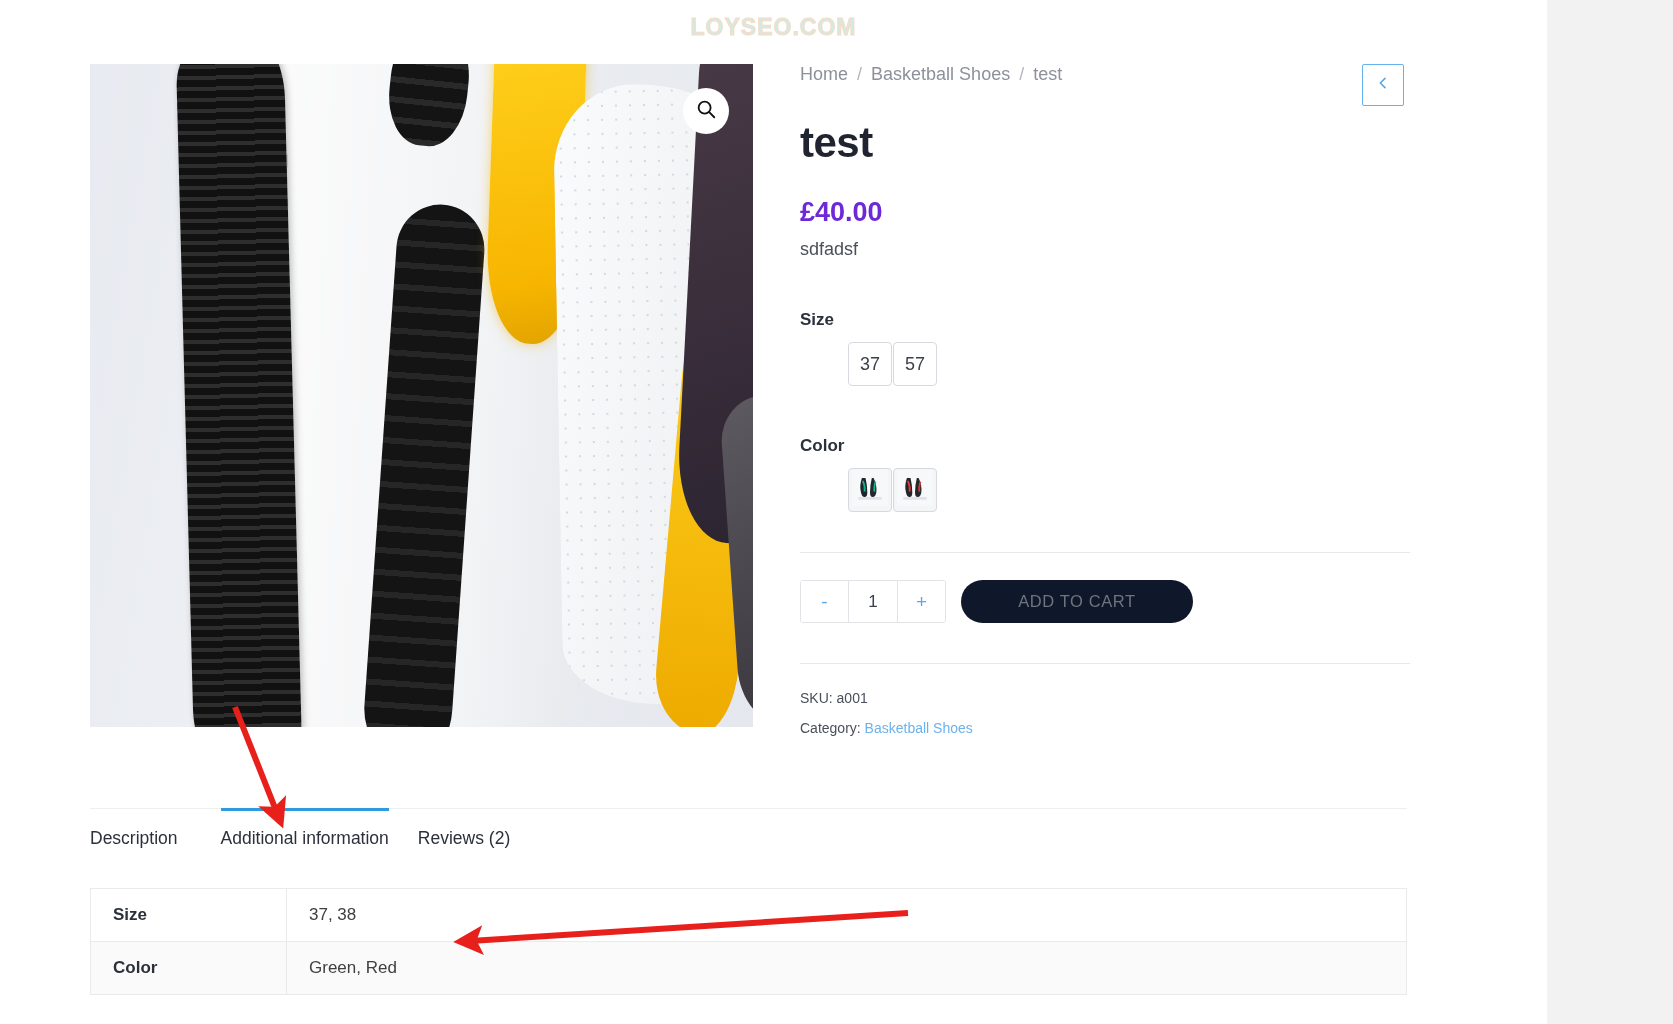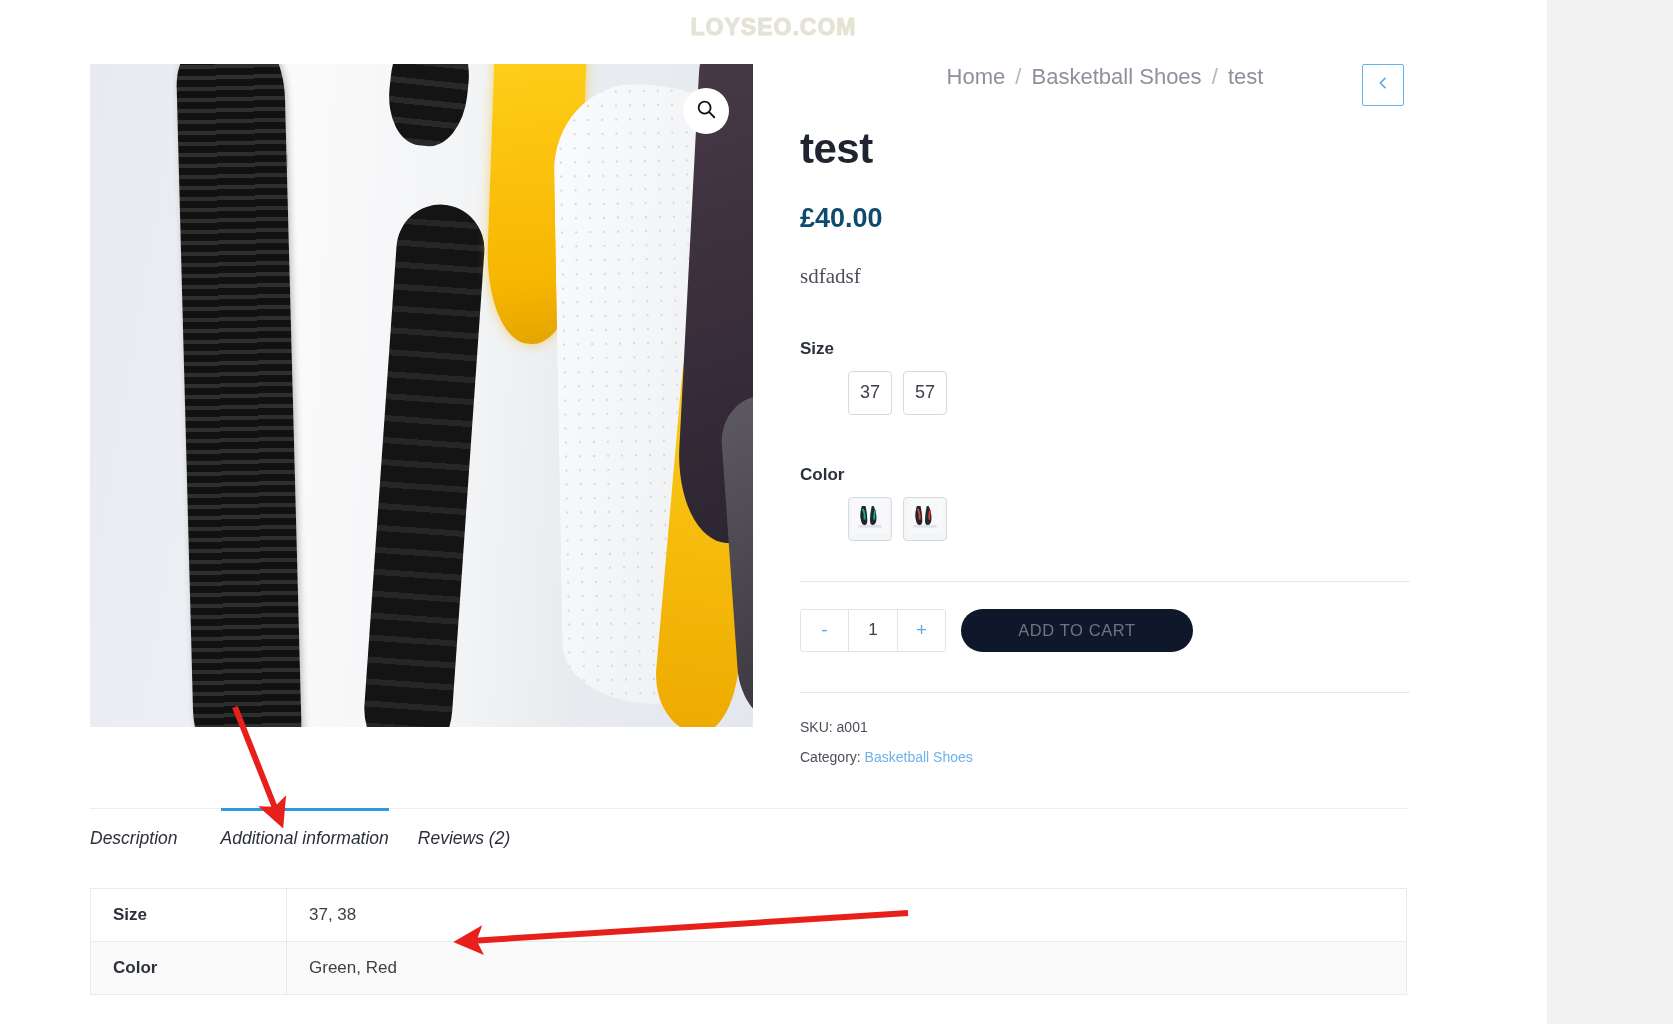--- a/index.html
+++ b/index.html
@@ -129,38 +129,38 @@
     position: absolute; right: 24px; top: 24px;
     width: 46px; height: 46px;
     border-radius: 50%;
     background: #ffffff;
     display: flex; align-items: center; justify-content: center;
     cursor: pointer;
     z-index: 5;
   }
   
   .summary { position: absolute; left: 800px; top: 62px; width: 610px; }
-  .breadcrumb { font-size: 22px; color: #8c919b; line-height: 1.4; text-align: center; }
+  .breadcrumb { font-size: 18px; color: #8c919b; line-height: 1.4; }
   .breadcrumb .sep { color: #b3b7bf; margin: 0 4px; }
   .breadcrumb a { color: #8c919b; text-decoration: none; }
   .prod-title {
     margin-top: 32px;
     font-size: 42px; font-weight: bold; color: #1f2430;
     letter-spacing: -.5px;
   }
   .price {
     margin-top: 30px;
-    font-size: 27px; font-weight: bold; color: #0c4a6e;
-  }
-  .short-desc { margin-top: 30px; font-size: 21px; color: #4a4f59; font-family: Liberation Serif, serif; }
+    font-size: 27px; font-weight: bold; color: #6d28d9;
+  }
+  .short-desc { margin-top: 11px; font-size: 18px; color: #4a4f59; }
   .attr-label {
     margin-top: 50px;
     font-size: 17px; font-weight: bold; color: #2b303a;
   }
-  .swatch-row { margin-top: 12px; display: flex; gap: 11px; padding-left: 48px; }
+  .swatch-row { margin-top: 12px; display: flex; gap: 1px; padding-left: 48px; }
   .swatch {
     width: 44px; height: 44px;
     border: 1px solid #d6d9de; border-radius: 4px;
     background: #fff;
     display: flex; align-items: center; justify-content: center;
     font-size: 18px; color: #3b404a;
     cursor: pointer;
   }
   .swatch.img { background: #f4f5f7; padding: 3px; }
   .swatch.img svg { width: 100%; height: 100%; }
@@ -213,21 +213,20 @@
     border-top: 1px solid #eceef0;
   }
   .tab {
     padding: 17px 0 10px;
     margin-right: 29px;
     font-size: 17.5px; color: #2b303a;
     border-top: 3px solid transparent;
     margin-top: -1px;
     cursor: pointer;
     position: relative;
-    font-style: italic;
   }
   .tab.active { border-top-color: #2e9bdf; margin-left: 14px; }
   
   .attr-table {
     position: absolute; left: 90px; top: 888px;
     width: 1317px;
     border-collapse: collapse;
     border: 1px solid #e9eaec;
     font-size: 17px;
   }

